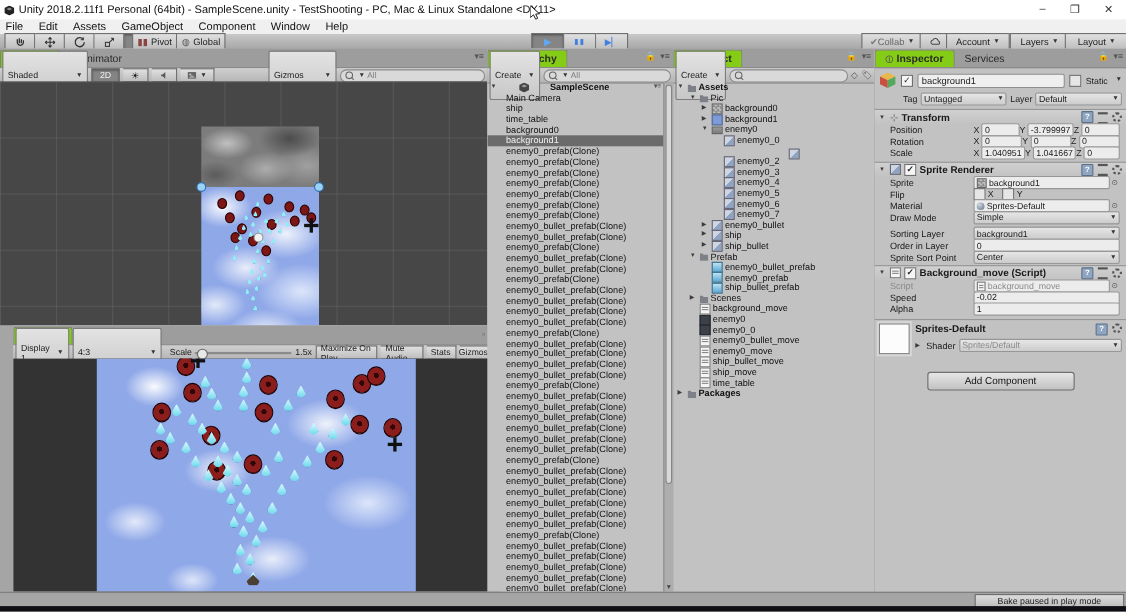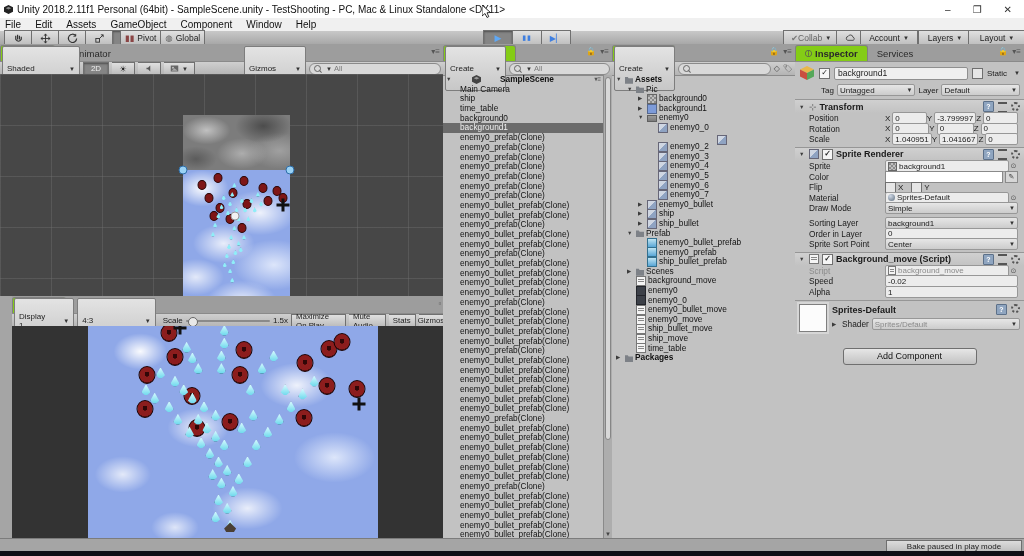--- a/index.html
+++ b/index.html
@@ -26,21 +26,21 @@
   
   .panel{position:absolute;background:#c2c2c2;border-right:1px solid #818181;overflow:hidden;}
   .tabbar{height:17px;background:#9d9d9d;display:flex;align-items:flex-end;border-bottom:1px solid #8a8a8a;position:relative;}
   .tab{height:15px;padding:0 9px;display:flex;align-items:center;gap:3px;font-size:9.5px;
        border:1px solid #808080;border-bottom:none;border-radius:3px 3px 0 0;background:#adadad;color:#2a2a2a;}
   .tab.active{background:#84cc16;font-weight:bold;}
   .tab-right{position:absolute;right:3px;top:3px;display:flex;gap:4px;color:#555;font-size:8px;}
   .subbar{height:13px;background:linear-gradient(#cfcfcf,#b4b4b4);border-bottom:1px solid #8a8a8a;
           display:flex;align-items:center;padding:0 2px;gap:3px;position:relative;}
   .dd{background:linear-gradient(#e3e3e3,#c7c7c7);border:1px solid #7d7d7d;border-radius:2px;
-      height:11px;display:flex;align-items:center;padding:16px 4px;font-size:8px;color:#222;gap:18px;}
+      height:11px;display:flex;align-items:center;padding:16px 4px;font-size:8px;color:#222;gap:3px;}
   .pill{background:#d9d9d9;border:1px solid #8b8b8b;border-radius:7px;height:10px;flex:1;
         display:flex;align-items:center;padding:0 4px;color:#7a7a7a;font-size:7.5px;gap:2px;}
   .mag{width:5px;height:5px;border:1px solid #666;border-radius:50%;position:relative;flex:0 0 auto;}
   .mag:after{content:"";position:absolute;width:3px;height:1px;background:#666;left:4px;top:5px;transform:rotate(45deg);}
   
   .scene-viewport{position:absolute;left:0;top:30px;right:0;bottom:0;background:#474747;
      background-image:linear-gradient(rgba(120,120,120,.35) 1px,transparent 1px),
                       linear-gradient(90deg,rgba(120,120,120,.35) 1px,transparent 1px);
      background-size:51px 51px;overflow:hidden;}
   .clouds-gray{position:absolute;background-color:#7c7c7c;background-image:
@@ -867,25 +867,20 @@
     </div>
     <div class="irow">
         <span class="ilabel">Sprite</span>
       <div class="ifield">
         <span class="pico ico-tex" style="width:7px;height:7px"></span>
         <span>background1</span>
         </div>
       <span class="objpick">⊙</span>
       </div>
     <div class="irow">
-        <span class="ilabel">Color</span>
-      <div class="colorbar"></div>
-      <div class="eyedrop">✎</div>
-      </div>
-    <div class="irow">
         <span class="ilabel">Flip</span>
       <span class="cb" style="background:#e6e6e6"></span>
       <span style="font-size:8px;margin:0 8px 0 2px">X</span>
       <span class="cb" style="background:#e6e6e6"></span>
       <span style="font-size:8px;margin-left:2px">Y</span>
       </div>
     <div class="irow">
         <span class="ilabel">Material</span>
       <div class="ifield">
         <span style="width:7px;height:7px;border-radius:50%;background:radial-gradient(circle at 35% 30%,#cfd8e6,#60707f);display:inline-block"></span>

